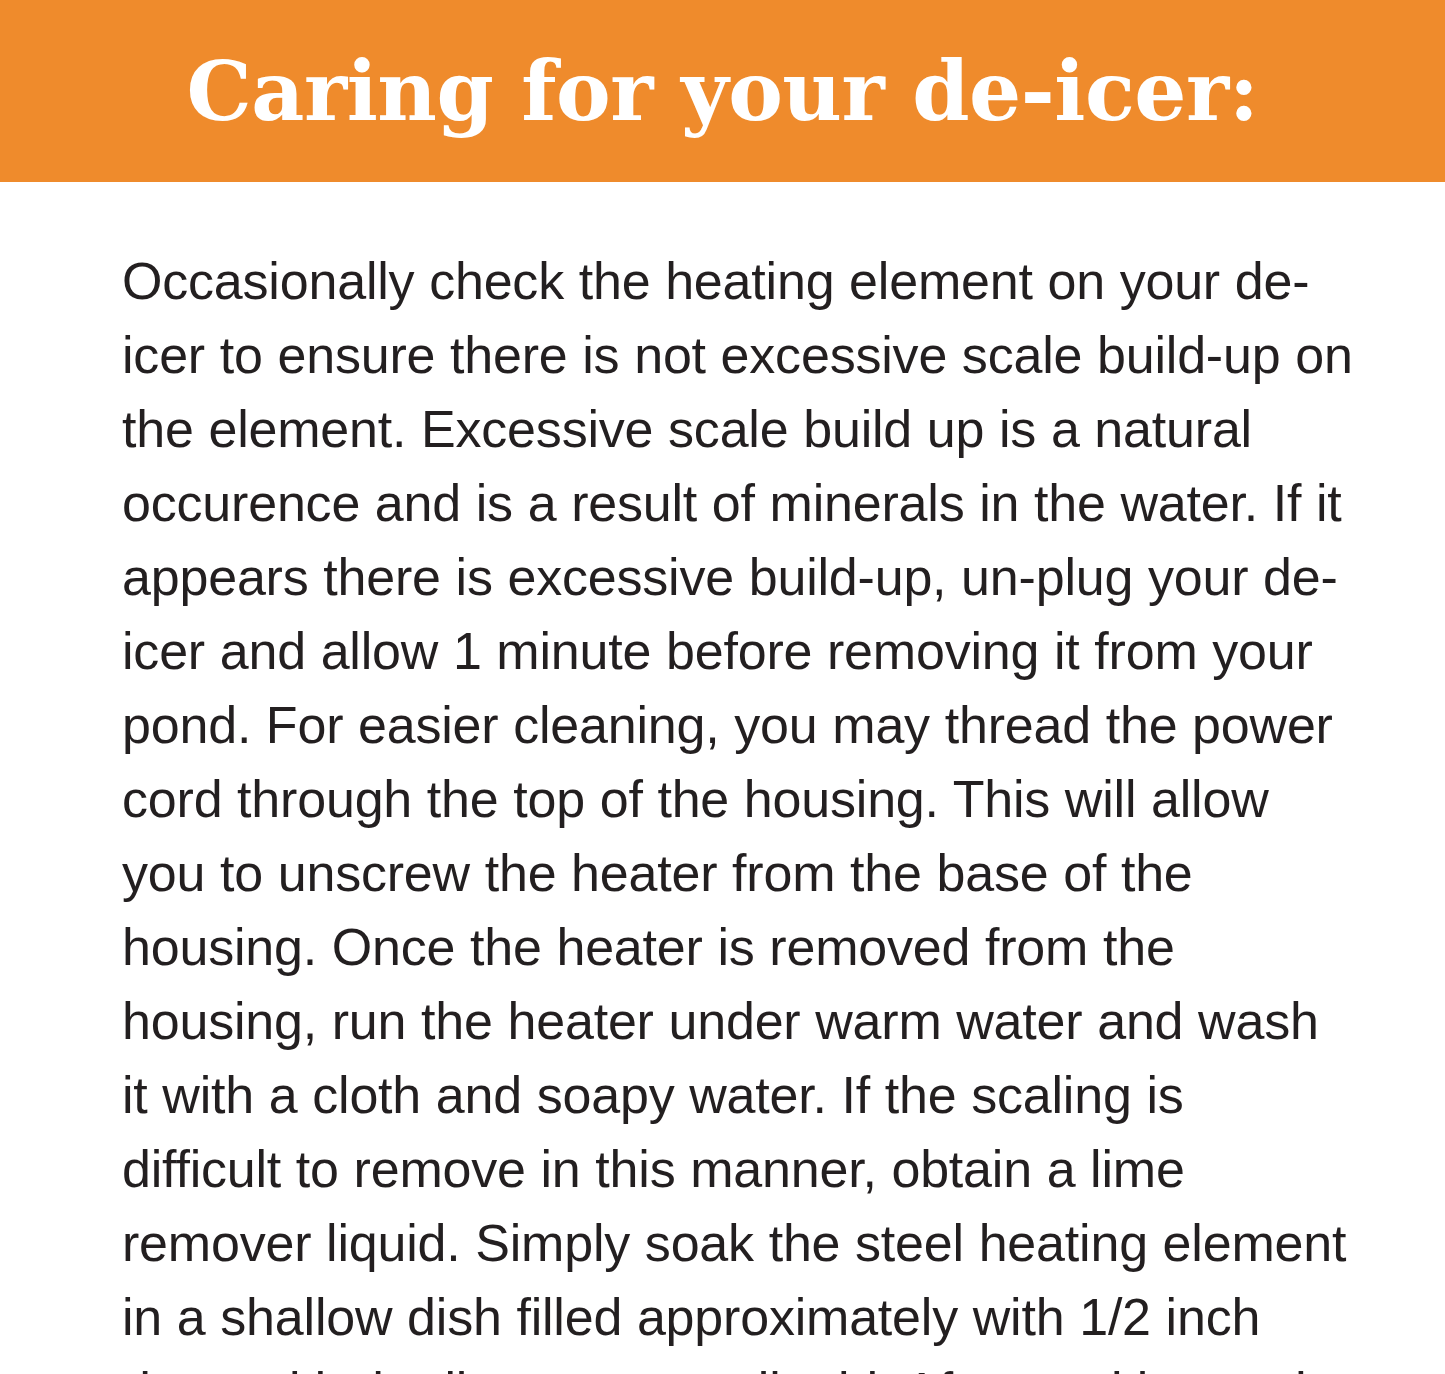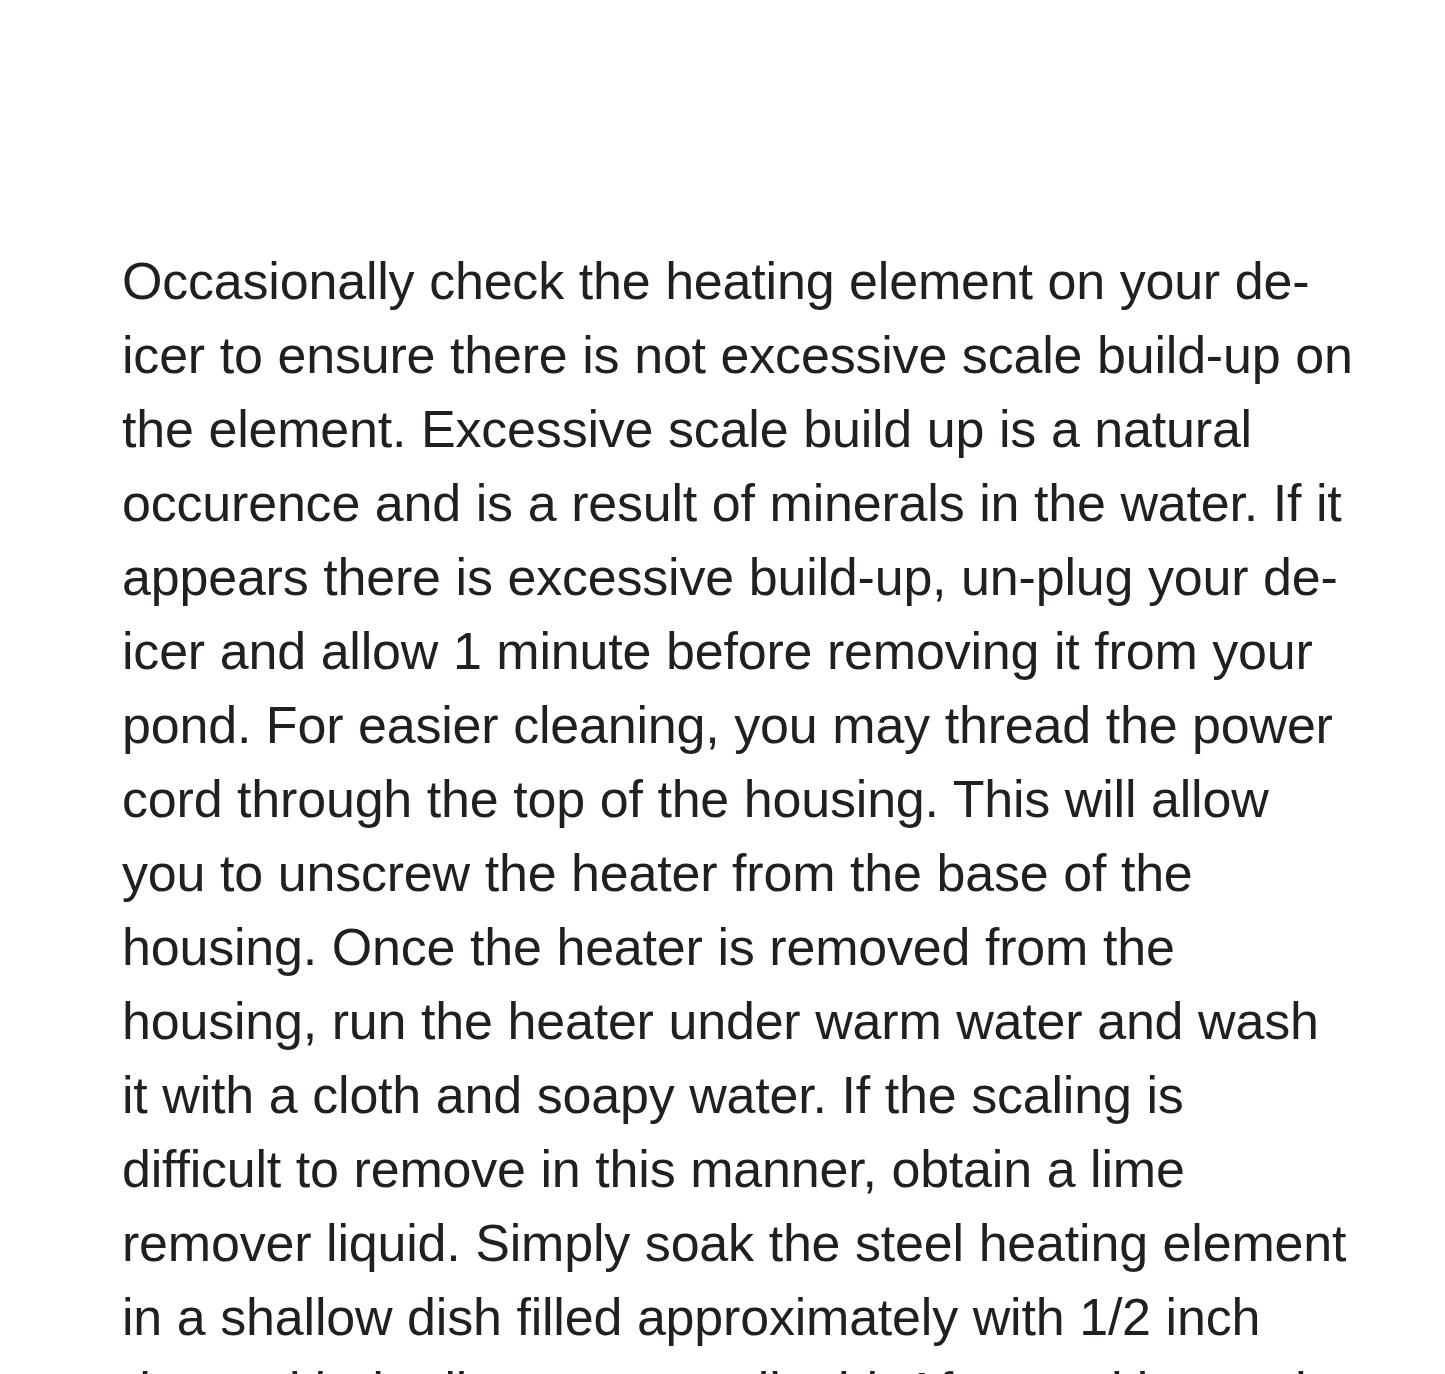--- a/index.html
+++ b/index.html
@@ -58,18 +58,21 @@
     text-align: left;
     margin: 0;
     word-spacing: 0.5px;
   }
 </style>
 </head>
 <body>
 
 <div class="page">
 
+  <div class="header-band">
+    <h1 class="header-title">Caring for your de-icer:</h1>
+  </div>
 
   <div class="body-area">
     <p class="body-text">Occasionally check the heating element on your de-icer to ensure there is not excessive scale build-up on the element. Excessive scale build up is a natural occurence and is a result of minerals in the water. If it appears there is excessive build-up, un-plug your de-icer and allow 1 minute before removing it from your pond. For easier cleaning, you may thread the power cord through the top of the housing. This will allow you to unscrew the heater from the base of the housing. Once the heater is removed from the housing, run the heater under warm water and wash it with a cloth and soapy water. If the scaling is difficult to remove in this manner, obtain a lime remover liquid. Simply soak the steel heating element in a shallow dish filled approximately with 1/2 inch deep with the lime remover liquid. After soaking and cleaning, rinse and re-assemble the de-icer into the housing.</p>
   </div>
 
 </div>
 
 </body></html>

